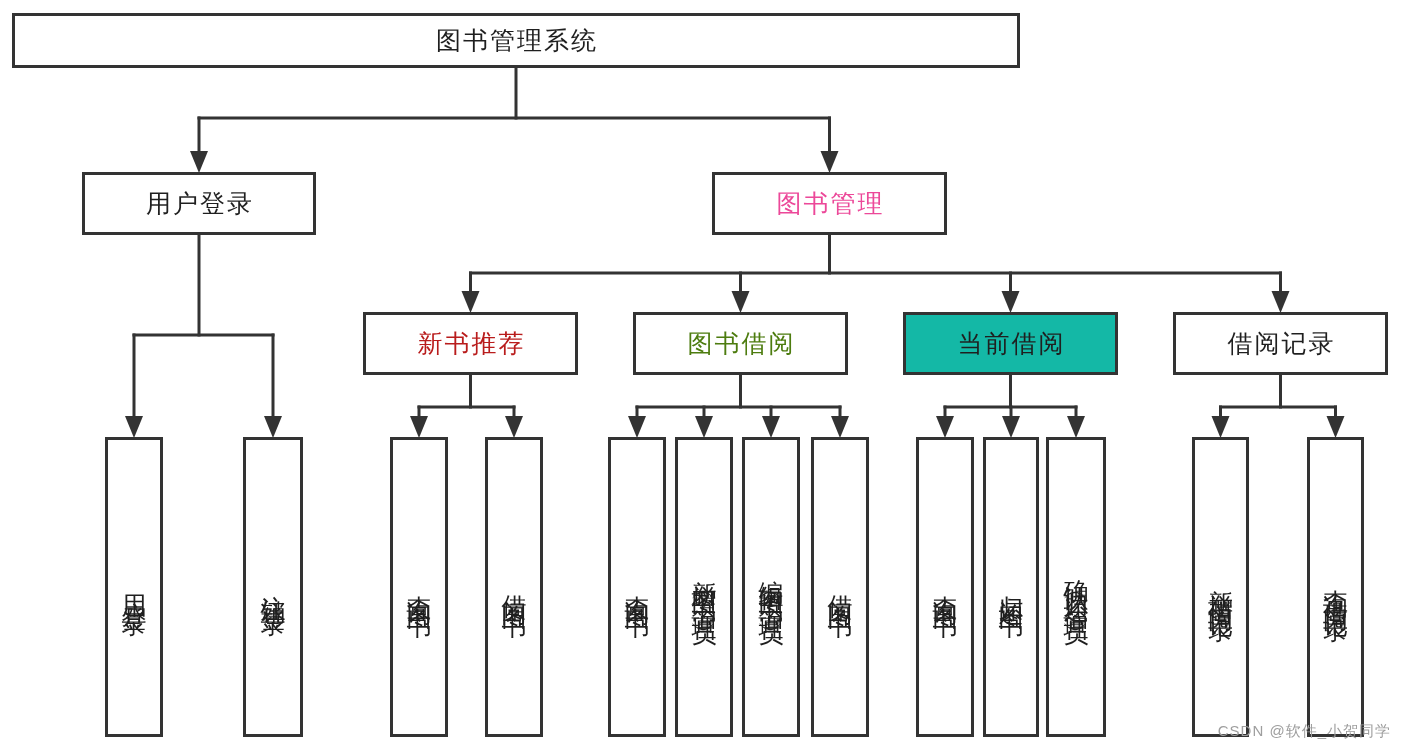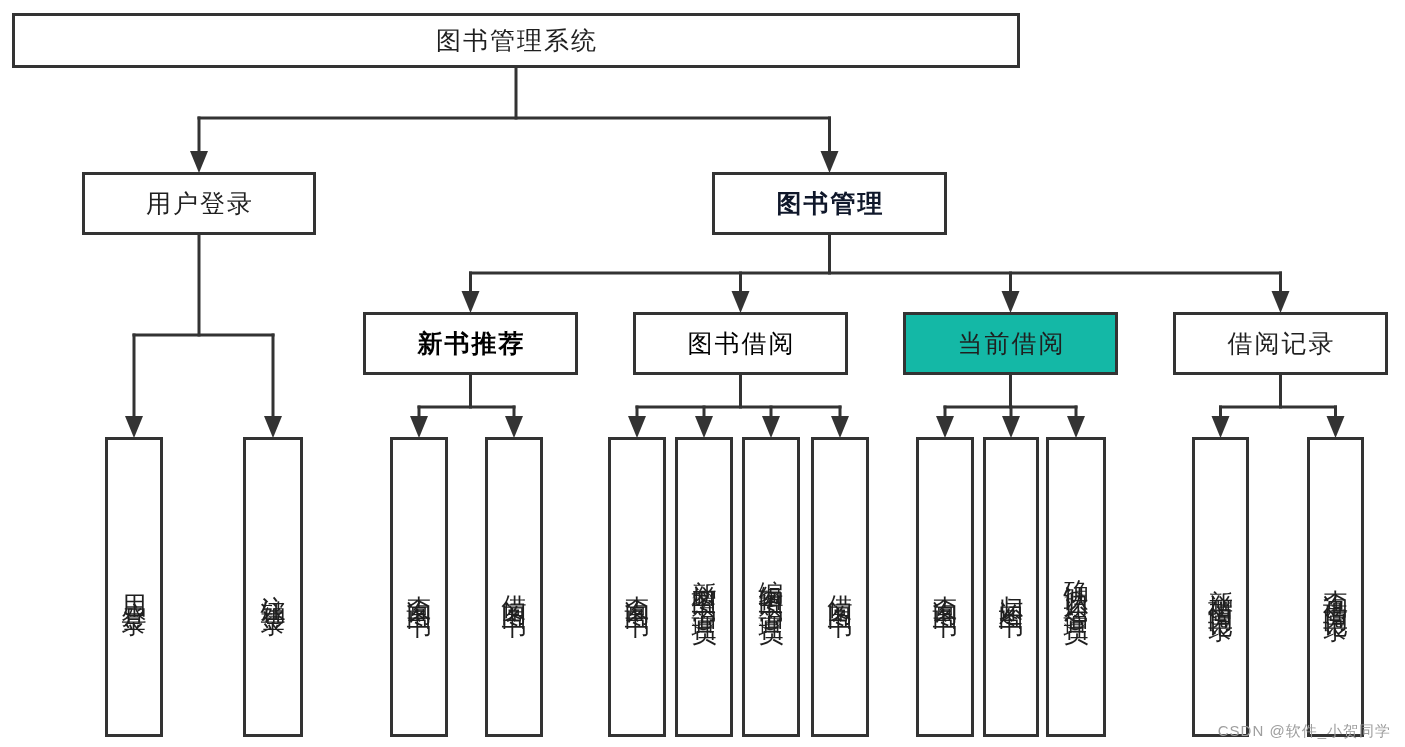--- a/index.html
+++ b/index.html
@@ -103,27 +103,27 @@
       <polygon points="1326.5,416 1344.5,416 1335.5,438" fill="#333333"></polygon>
     </svg>
   <div id="nodes-layer">
       <div class="node horizontal" style="left: 12px; top: 13px; width: 1008px; height: 55px; border-color: rgb(51, 51, 51); background: rgb(255, 255, 255);">
         <span class="label" style="color: rgb(31, 31, 31);">图书管理系统</span>
       </div>
       <div class="node horizontal" style="left: 82px; top: 172px; width: 234px; height: 63px; border-color: rgb(51, 51, 51); background: rgb(255, 255, 255);">
         <span class="label" style="color: rgb(31, 31, 31);">用户登录</span>
       </div>
       <div class="node horizontal" style="left: 712px; top: 172px; width: 235px; height: 63px; border-color: rgb(51, 51, 51); background: rgb(255, 255, 255);">
-        <span class="label" style="color: #0f172a; font-weight: bold;">图书管理</span>
+        <span class="label" style="color: #ec4899;">图书管理</span>
       </div>
       <div class="node horizontal" style="left: 363px; top: 312px; width: 215px; height: 63px; border-color: rgb(51, 51, 51); background: rgb(255, 255, 255);">
-        <span class="label" style="color: #000000; font-weight: bold;">新书推荐</span>
+        <span class="label" style="color: #b91c1c;">新书推荐</span>
       </div>
       <div class="node horizontal" style="left: 633px; top: 312px; width: 215px; height: 63px; border-color: rgb(51, 51, 51); background: rgb(255, 255, 255);">
-        <span class="label" style="color: #000000;">图书借阅</span>
+        <span class="label" style="color: #4d7c0f;">图书借阅</span>
       </div>
       <div class="node horizontal" style="left: 903px; top: 312px; width: 215px; height: 63px; border-color: rgb(51, 51, 51); background: #14b8a6;">
         <span class="label" style="color: rgb(31, 31, 31);">当前借阅</span>
       </div>
       <div class="node horizontal" style="left: 1173px; top: 312px; width: 215px; height: 63px; border-color: rgb(51, 51, 51); background: rgb(255, 255, 255); text-align: center;">
         <span class="label" style="color: rgb(31, 31, 31);">借阅记录</span>
       </div>
       <div class="node vertical" style="left: 105px; top: 437px; width: 58px; height: 300px; border-color: rgb(51, 51, 51); background: rgb(255, 255, 255);">
         <span class="label" style="color: rgb(31, 31, 31);">用户登录</span>
       </div>

